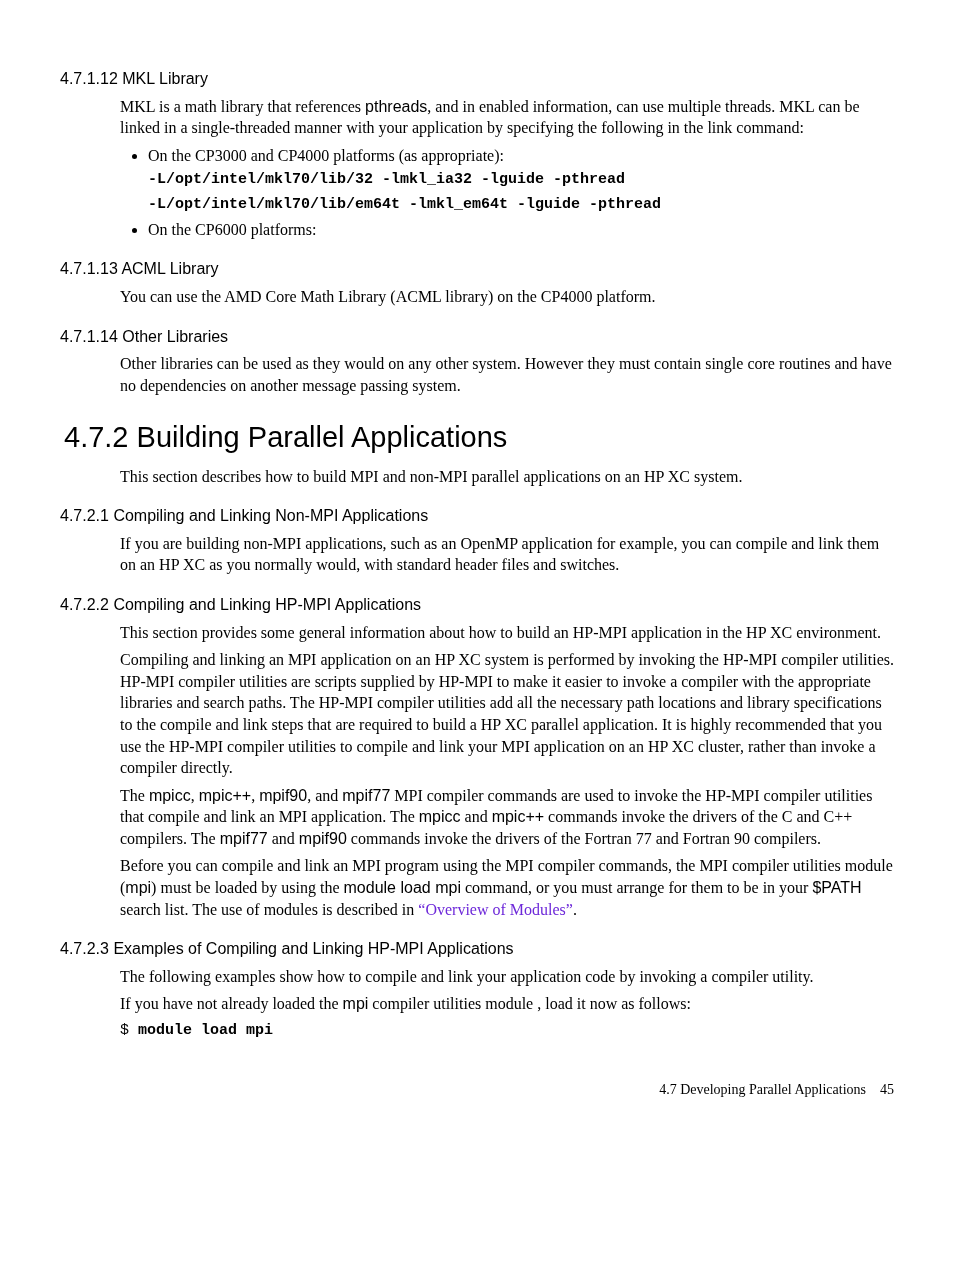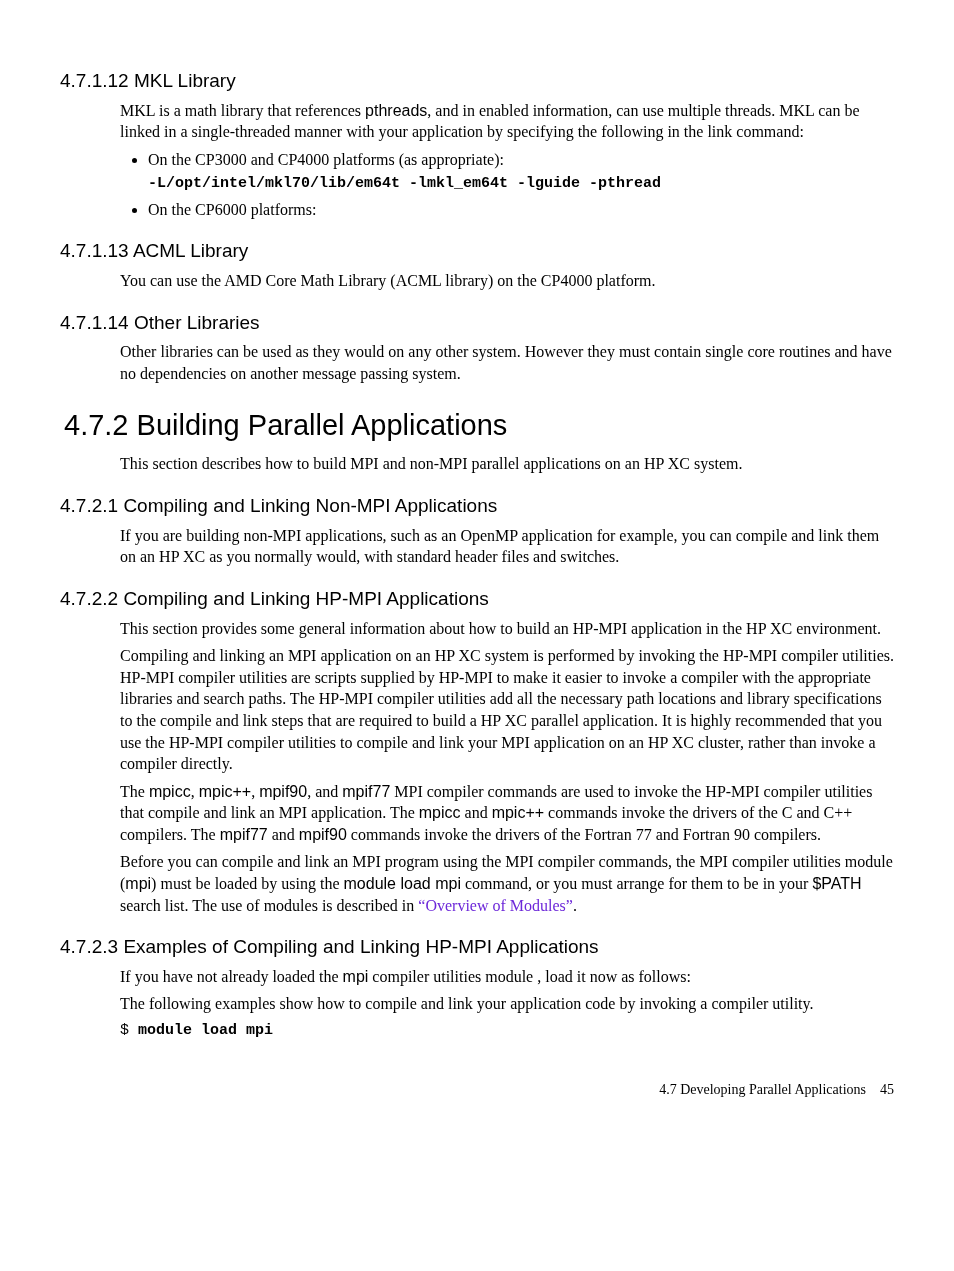--- a/index.html
+++ b/index.html
@@ -7,21 +7,21 @@
     max-width: 954px;
     margin: 0;
     padding: 50px 60px 30px 60px;
     color: #000;
     line-height: 1.35;
     font-size: 16px;
     box-sizing: border-box;
   }
   .h3 {
     font-family: Arial, Helvetica, sans-serif;
-    font-size: 19px;
+    font-size: 16px;
     font-weight: normal;
     margin: 18px 0 6px 0;
   }
   .h2 {
     font-family: Arial, Helvetica, sans-serif;
     font-size: 29px;
     font-weight: normal;
     margin: 22px 0 8px 4px;
   }
   .body-text {
@@ -65,20 +65,21 @@
 </style>
 </head>
 <body>
 
 <div class="h3">4.7.1.12 MKL Library</div>
 <div class="body-text">
   <p><span>MKL is a math library that references </span><span class="mono">pthreads</span><span>, and in enabled information, can use multiple threads. MKL can be linked in a single-threaded manner with your application by specifying the following in the link command:</span></p>
   <ul>
     <li>
       <span>On the CP3000 and CP4000 platforms (as appropriate):</span>
+      <div class="code-line">-L/opt/intel/mkl70/lib/32 -lmkl_ia32 -lguide -pthread</div>
       <div class="code-line">-L/opt/intel/mkl70/lib/em64t -lmkl_em64t -lguide -pthread</div>
     </li>
     <li>
       <span>On the CP6000 platforms:</span>
     </li>
   </ul>
 </div>
 
 <div class="h3">4.7.1.13 ACML Library</div>
 <div class="body-text">
@@ -103,20 +104,20 @@
 <div class="h3">4.7.2.2 Compiling and Linking HP-MPI Applications</div>
 <div class="body-text">
   <p>This section provides some general information about how to build an HP-MPI application in the HP XC environment.</p>
   <p>Compiling and linking an MPI application on an HP XC system is performed by invoking the HP-MPI compiler utilities. HP-MPI compiler utilities are scripts supplied by HP-MPI to make it easier to invoke a compiler with the appropriate libraries and search paths. The HP-MPI compiler utilities add all the necessary path locations and library specifications to the compile and link steps that are required to build a HP XC parallel application. It is highly recommended that you use the HP-MPI compiler utilities to compile and link your MPI application on an HP XC cluster, rather than invoke a compiler directly.</p>
   <p><span>The </span><span class="mono">mpicc</span><span>, </span><span class="mono">mpic++</span><span>, </span><span class="mono">mpif90</span><span>, and </span><span class="mono">mpif77</span><span> MPI compiler commands are used to invoke the HP-MPI compiler utilities that compile and link an MPI application. The </span><span class="mono">mpicc</span><span> and </span><span class="mono">mpic++</span><span> commands invoke the drivers of the C and C++ compilers. The </span><span class="mono">mpif77</span><span> and </span><span class="mono">mpif90</span><span> commands invoke the drivers of the Fortran 77 and Fortran 90 compilers.</span></p>
   <p><span>Before you can compile and link an MPI program using the MPI compiler commands, the MPI compiler utilities module (</span><span class="mono">mpi</span><span>) must be loaded by using the </span><span class="mono">module load mpi</span><span> command, or you must arrange for them to be in your </span><span class="mono">$PATH</span><span> search list. The use of modules is described in </span><span class="link">“Overview of Modules”</span><span>.</span></p>
 </div>
 
 <div class="h3">4.7.2.3 Examples of Compiling and Linking HP-MPI Applications</div>
 <div class="body-text">
+  <p>The following examples show how to compile and link your application code by invoking a compiler utility.</p>
   <p><span>If you have not already loaded the </span><span class="mono">mpi</span><span> compiler utilities module , load it now as follows:</span></p>
-  <p>The following examples show how to compile and link your application code by invoking a compiler utility.</p>
 </div>
 <div class="shell-line"><span>$ </span><span class="bold">module load mpi</span></div>
 
 <div class="footer">
   <span>4.7 Developing Parallel Applications</span>&nbsp;&nbsp;&nbsp;&nbsp;<span>45</span>
 </div>
 
 </body></html>

